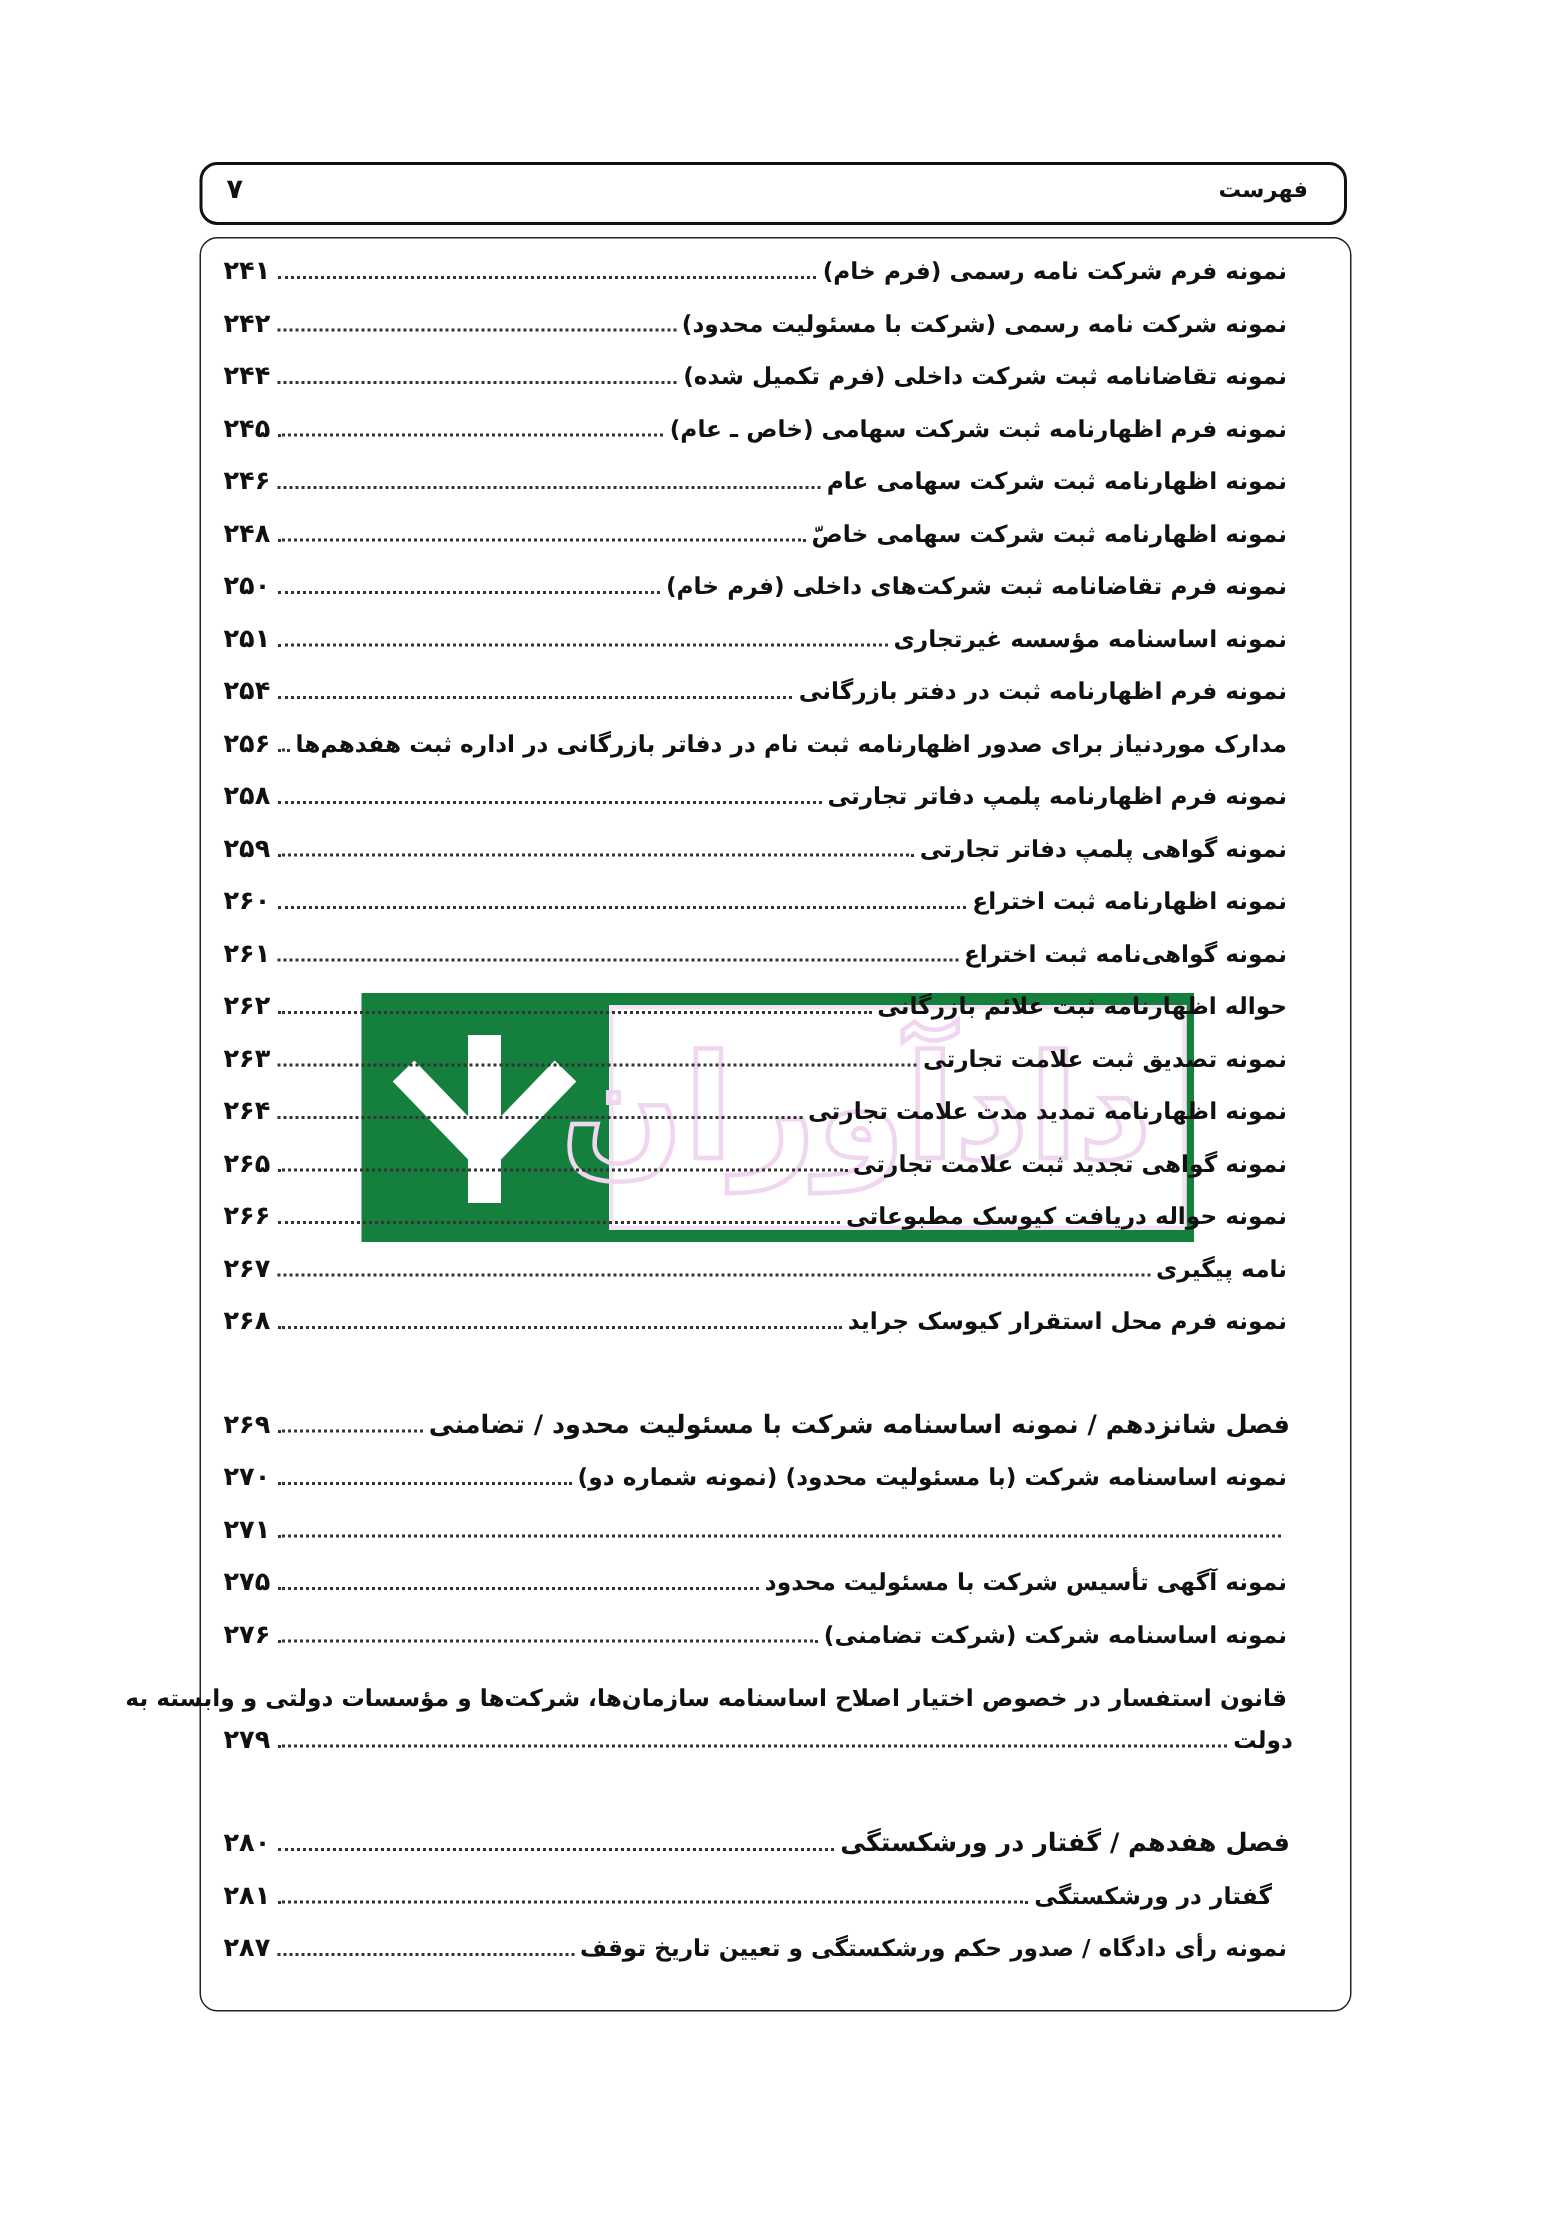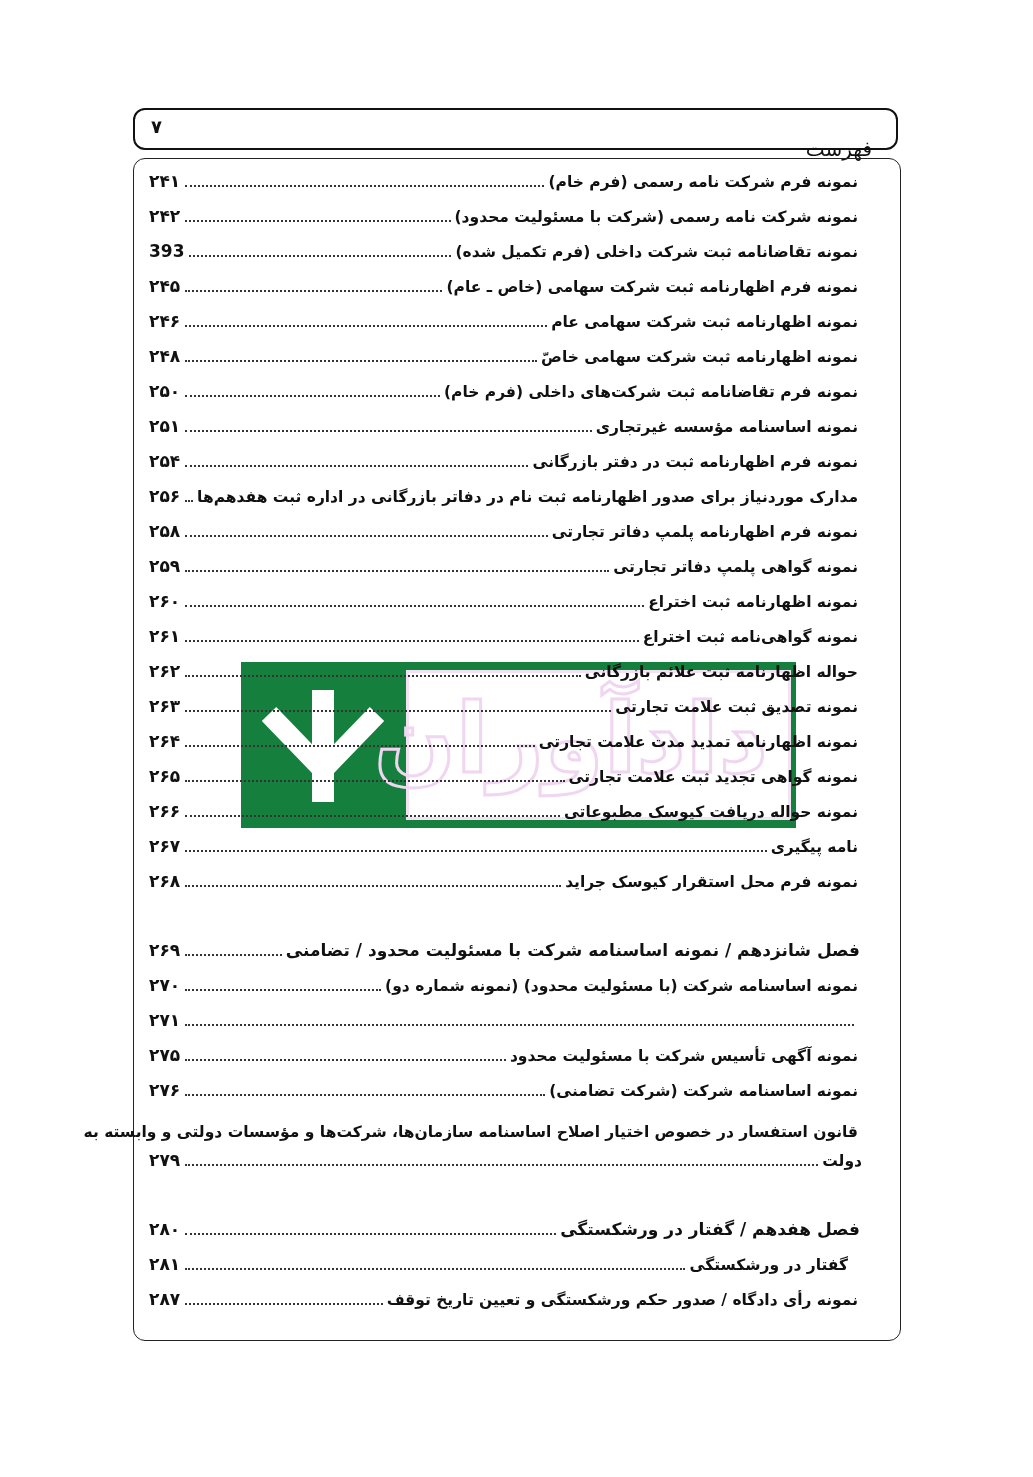--- a/index.html
+++ b/index.html
@@ -3,21 +3,21 @@
 <meta charset="utf-8">
 <style>
   html, body { margin: 0; padding: 0; background: #ffffff; }
   body { width: 1033px; height: 1477px; position: relative; overflow: hidden;
          font-family: "DejaVu Sans", "Liberation Sans", sans-serif; color: #111; }
   .header-box {
     position: absolute; left: 133px; top: 108px; width: 765px; height: 42px;
     border: 2px solid #111; border-radius: 12px; box-sizing: border-box;
     direction: rtl;
   }
-  .header-title { position: absolute; right: 24px; top: 7px; font-size: 20px; font-weight: normal; margin-top: 20px; }
+  .header-title { position: absolute; right: 24px; top: 7px; font-size: 15px; font-weight: bold; }
   .header-page { position: absolute; left: 16px; top: 6px; font-size: 18px; font-weight: bold; }
   .main-box {
     position: absolute; left: 133px; top: 158px; width: 768px; height: 1183px;
     border: 1.5px solid #222; border-radius: 12px; box-sizing: border-box;
     direction: rtl;
   }
   .watermark {
     position: absolute; left: 107px; top: 503px; width: 555px; height: 166px;
     background: #15803d; z-index: 0;
   }
@@ -71,21 +71,21 @@
         <span class="page">۲۴۱</span>
       </div>
     <div class="row">
         <span class="title">نمونه شرکت نامه رسمی (شرکت با مسئولیت محدود)</span>
         <span class="dots"></span>
         <span class="page">۲۴۲</span>
       </div>
     <div class="row">
         <span class="title">نمونه تقاضانامه ثبت شرکت داخلی (فرم تکمیل شده)</span>
         <span class="dots"></span>
-        <span class="page">393</span>
+        <span class="page">۲۴۴</span>
       </div>
     <div class="row">
         <span class="title">نمونه فرم اظهارنامه ثبت شرکت سهامی (خاص ـ عام)</span>
         <span class="dots"></span>
         <span class="page">۲۴۵</span>
       </div>
     <div class="row">
         <span class="title">نمونه اظهارنامه ثبت شرکت سهامی عام</span>
         <span class="dots"></span>
         <span class="page">۲۴۶</span>

